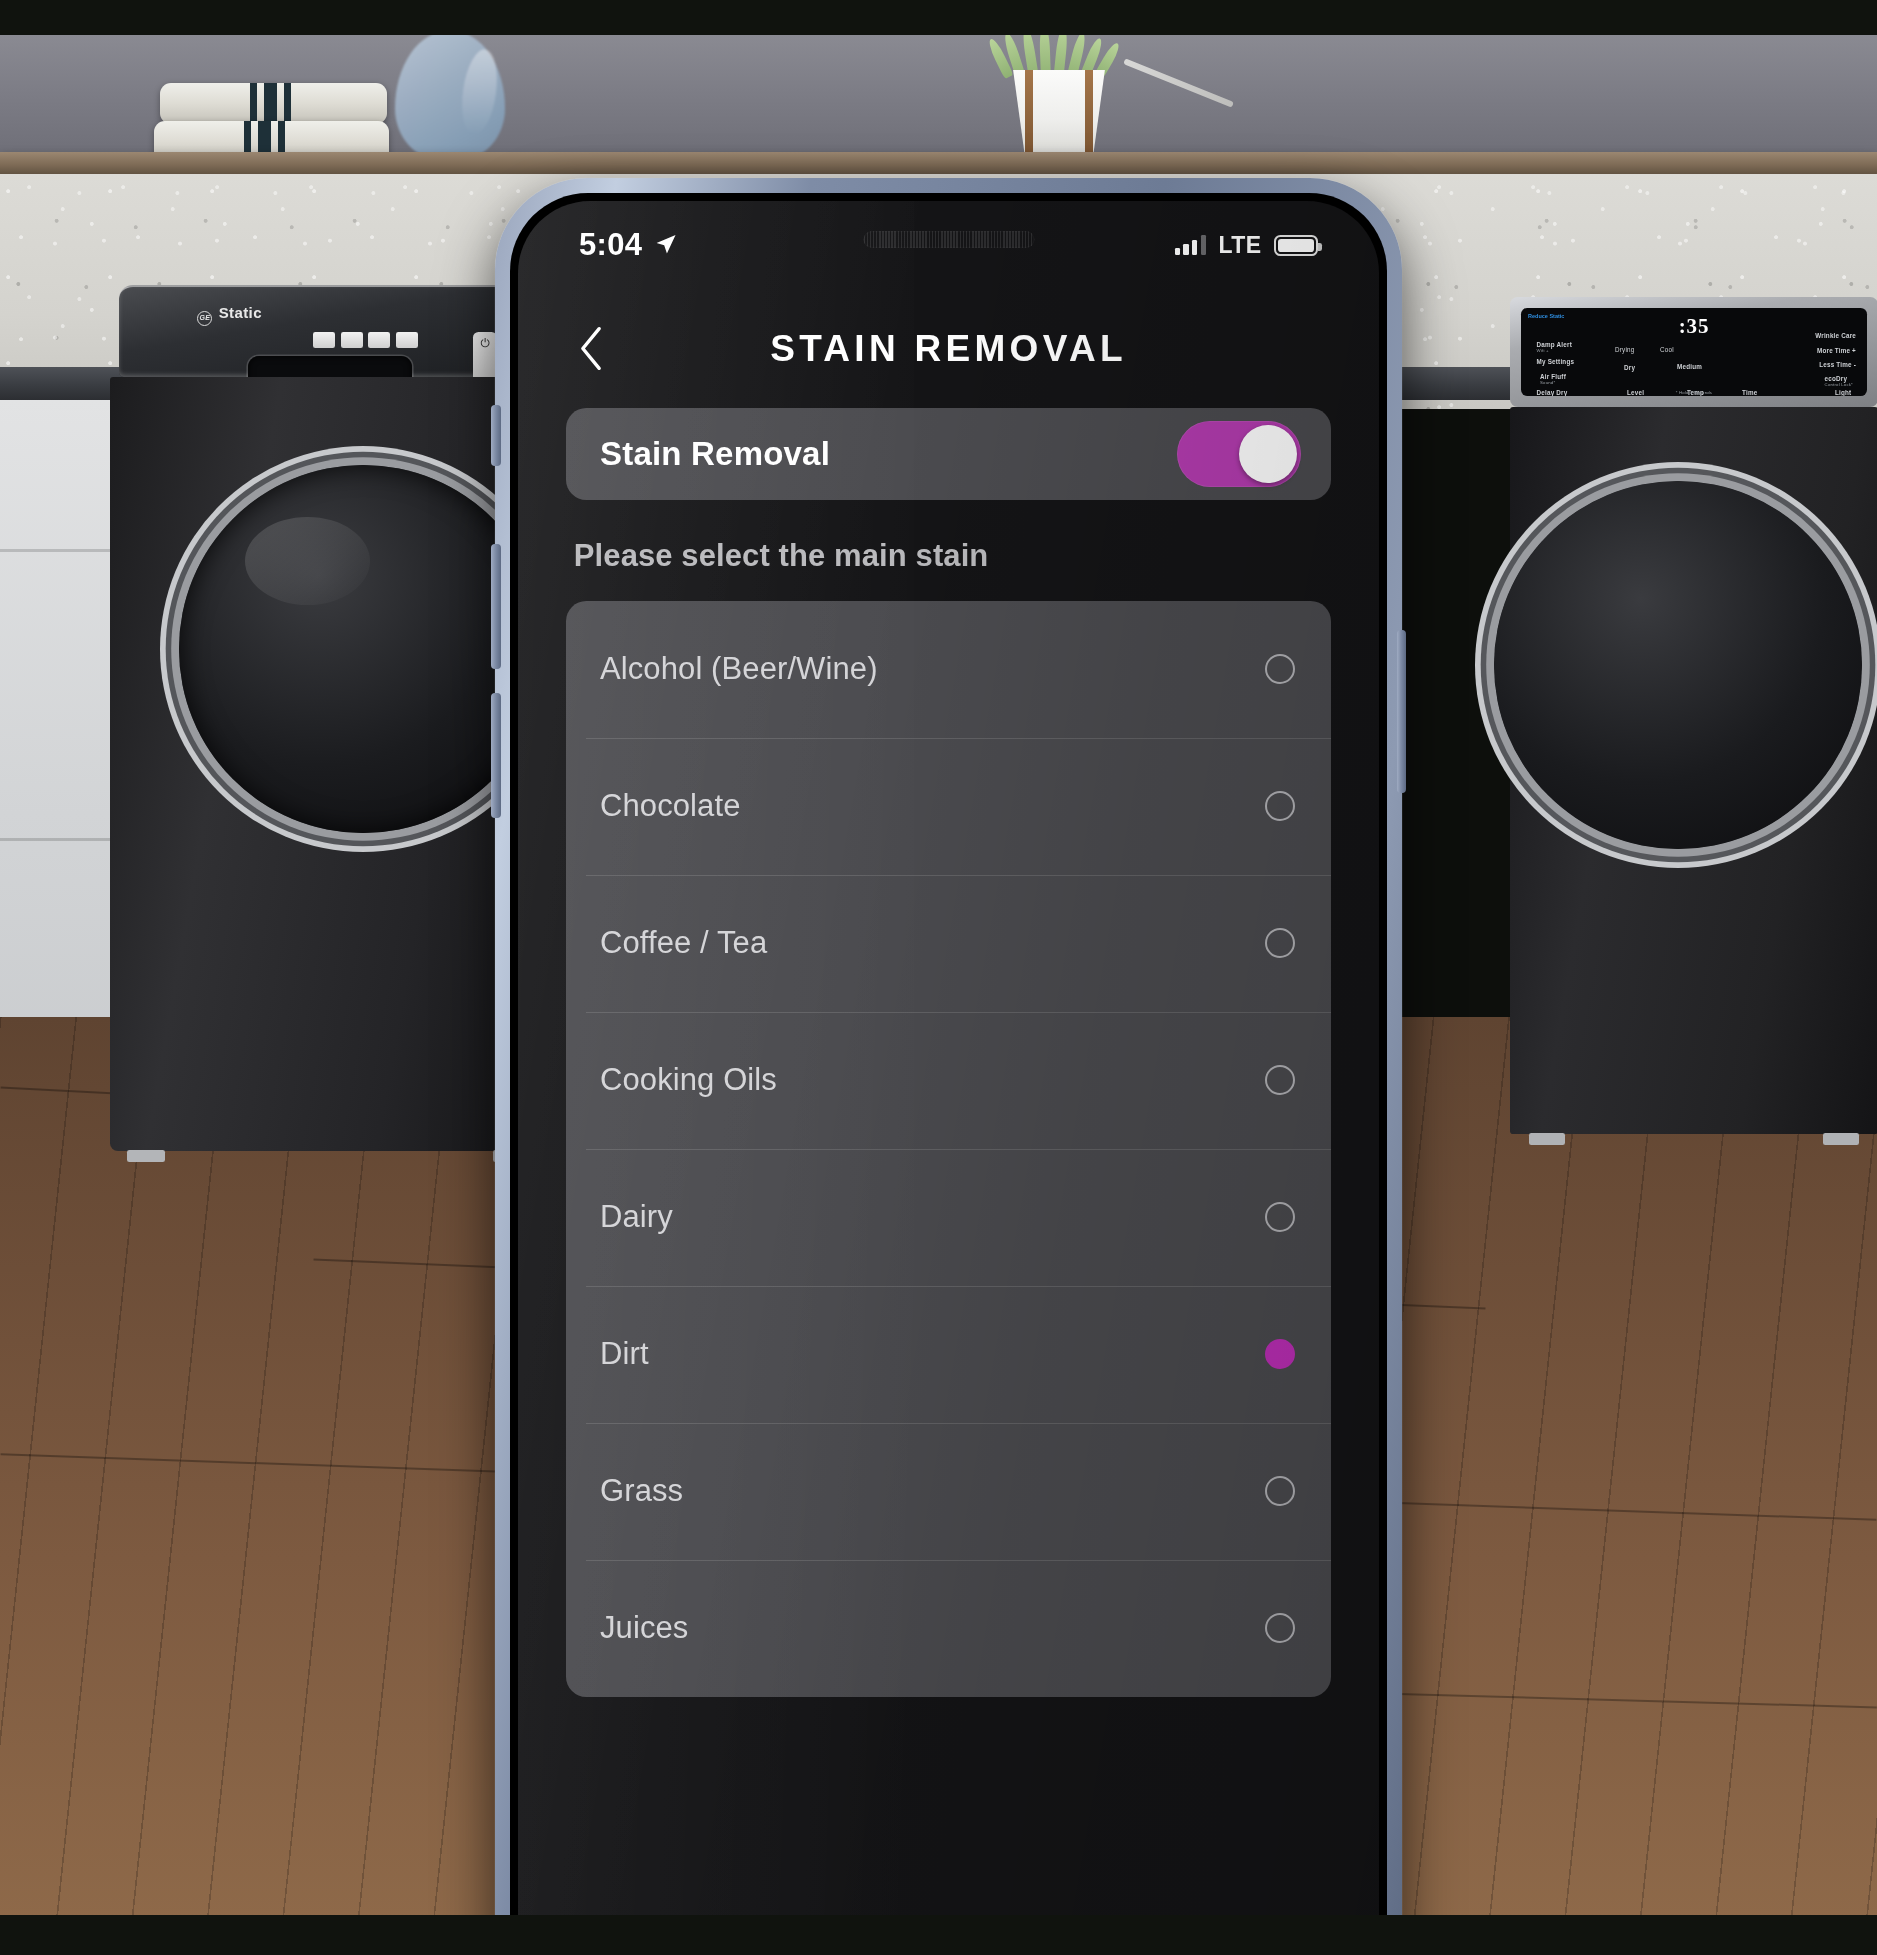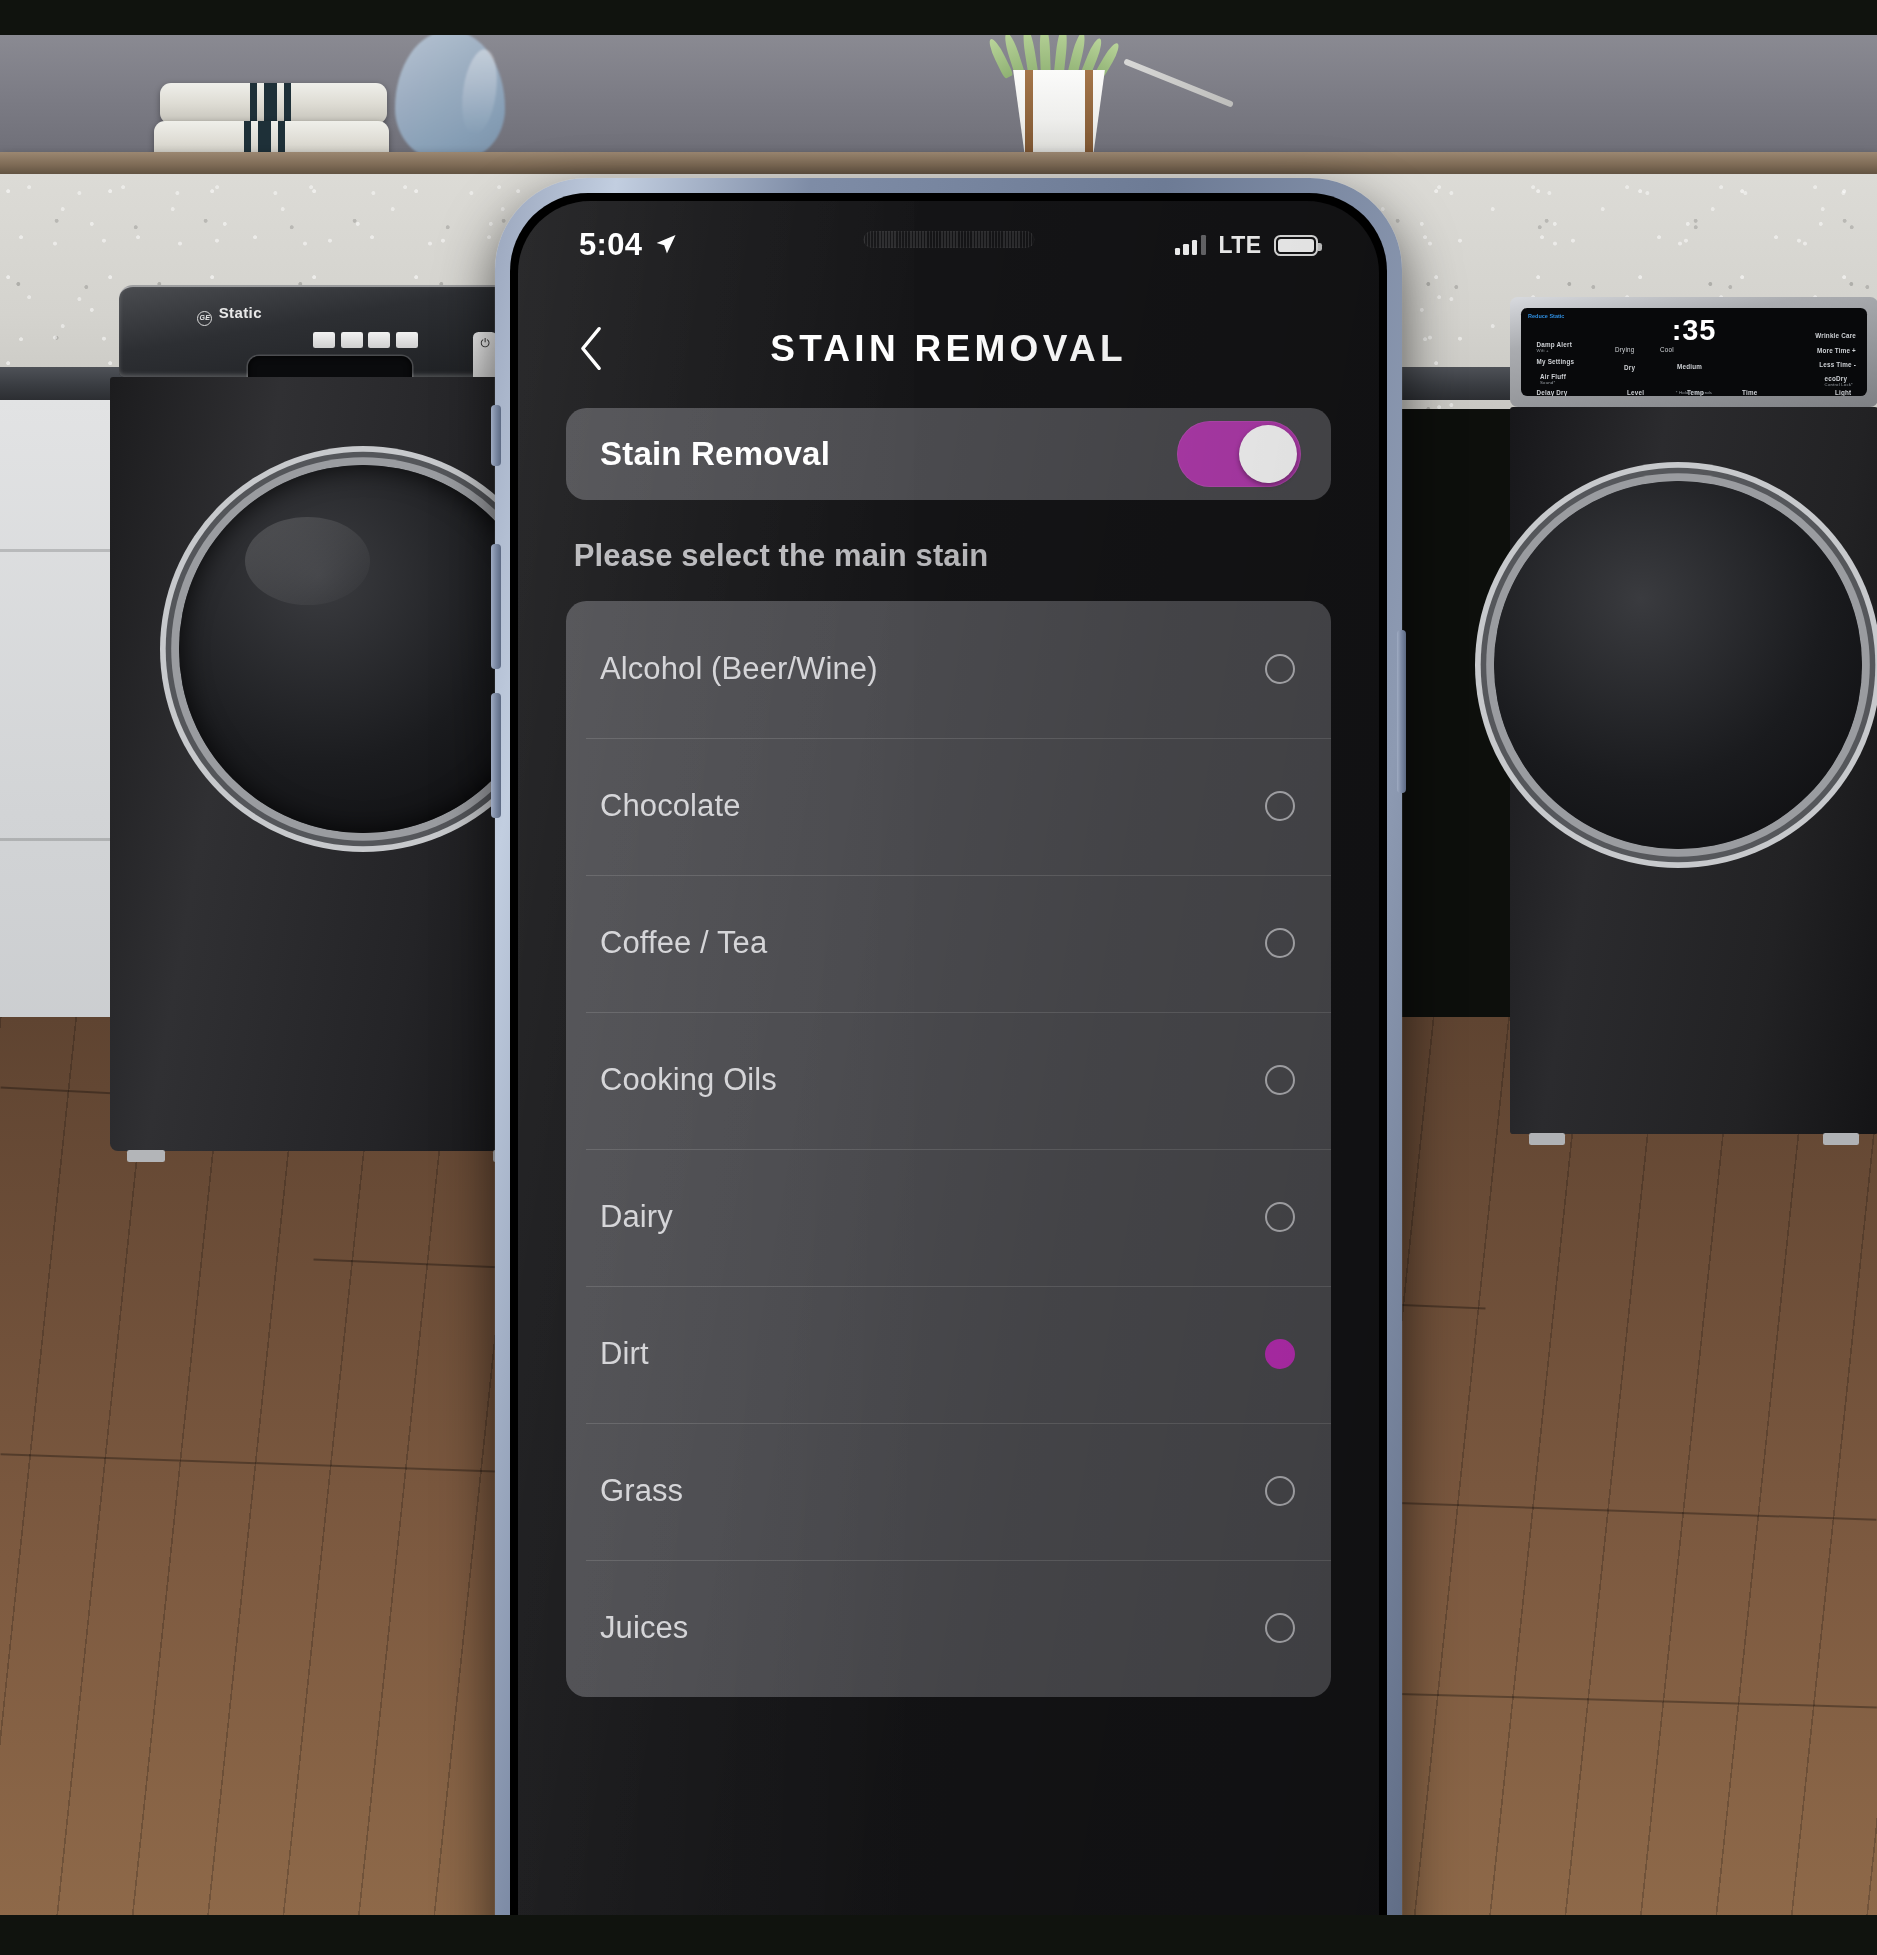--- a/index.html
+++ b/index.html
@@ -246,22 +246,22 @@
   }
   .dryer .lcd .sub {
     font-size:4.3px; font-weight:400; color:#9aa0a6; display:block;
   }
   .dryer .lcd .reduce {
     position:absolute; left:7px; top:4.7px; font-size:5.5px; font-weight:700;
     color:#2f8ee0; line-height:1.25;
   }
   .dryer .lcd .time {
     position:absolute; left:50%; top:6.3px; transform:translateX(-50%);
-    color:#fff; font-size:29px; font-weight:700; letter-spacing:0.8px;
-    font-family:Liberation Sans, sans-serif;
+    color:#fff; font-size:21px; font-weight:700; letter-spacing:0.8px;
+    font-family:Liberation Serif, serif;
   }
   .dryer .body {
     position:absolute; left:0; top:110px; width:368px; height:727px;
     background:linear-gradient(100deg,#17171a 0%,#2b2b2e 32%,#222224 72%,#141416 100%);
     border-radius:3.1px;
   }
   .dryer .door {
     position:absolute; left:-15.6px; top:74px; width:368px; height:368px;
     border-radius:50%;
     background:radial-gradient(circle at 40% 32%, #3a3b3f 0%, #1a1b1e 55%, #0b0b0d 100%);

